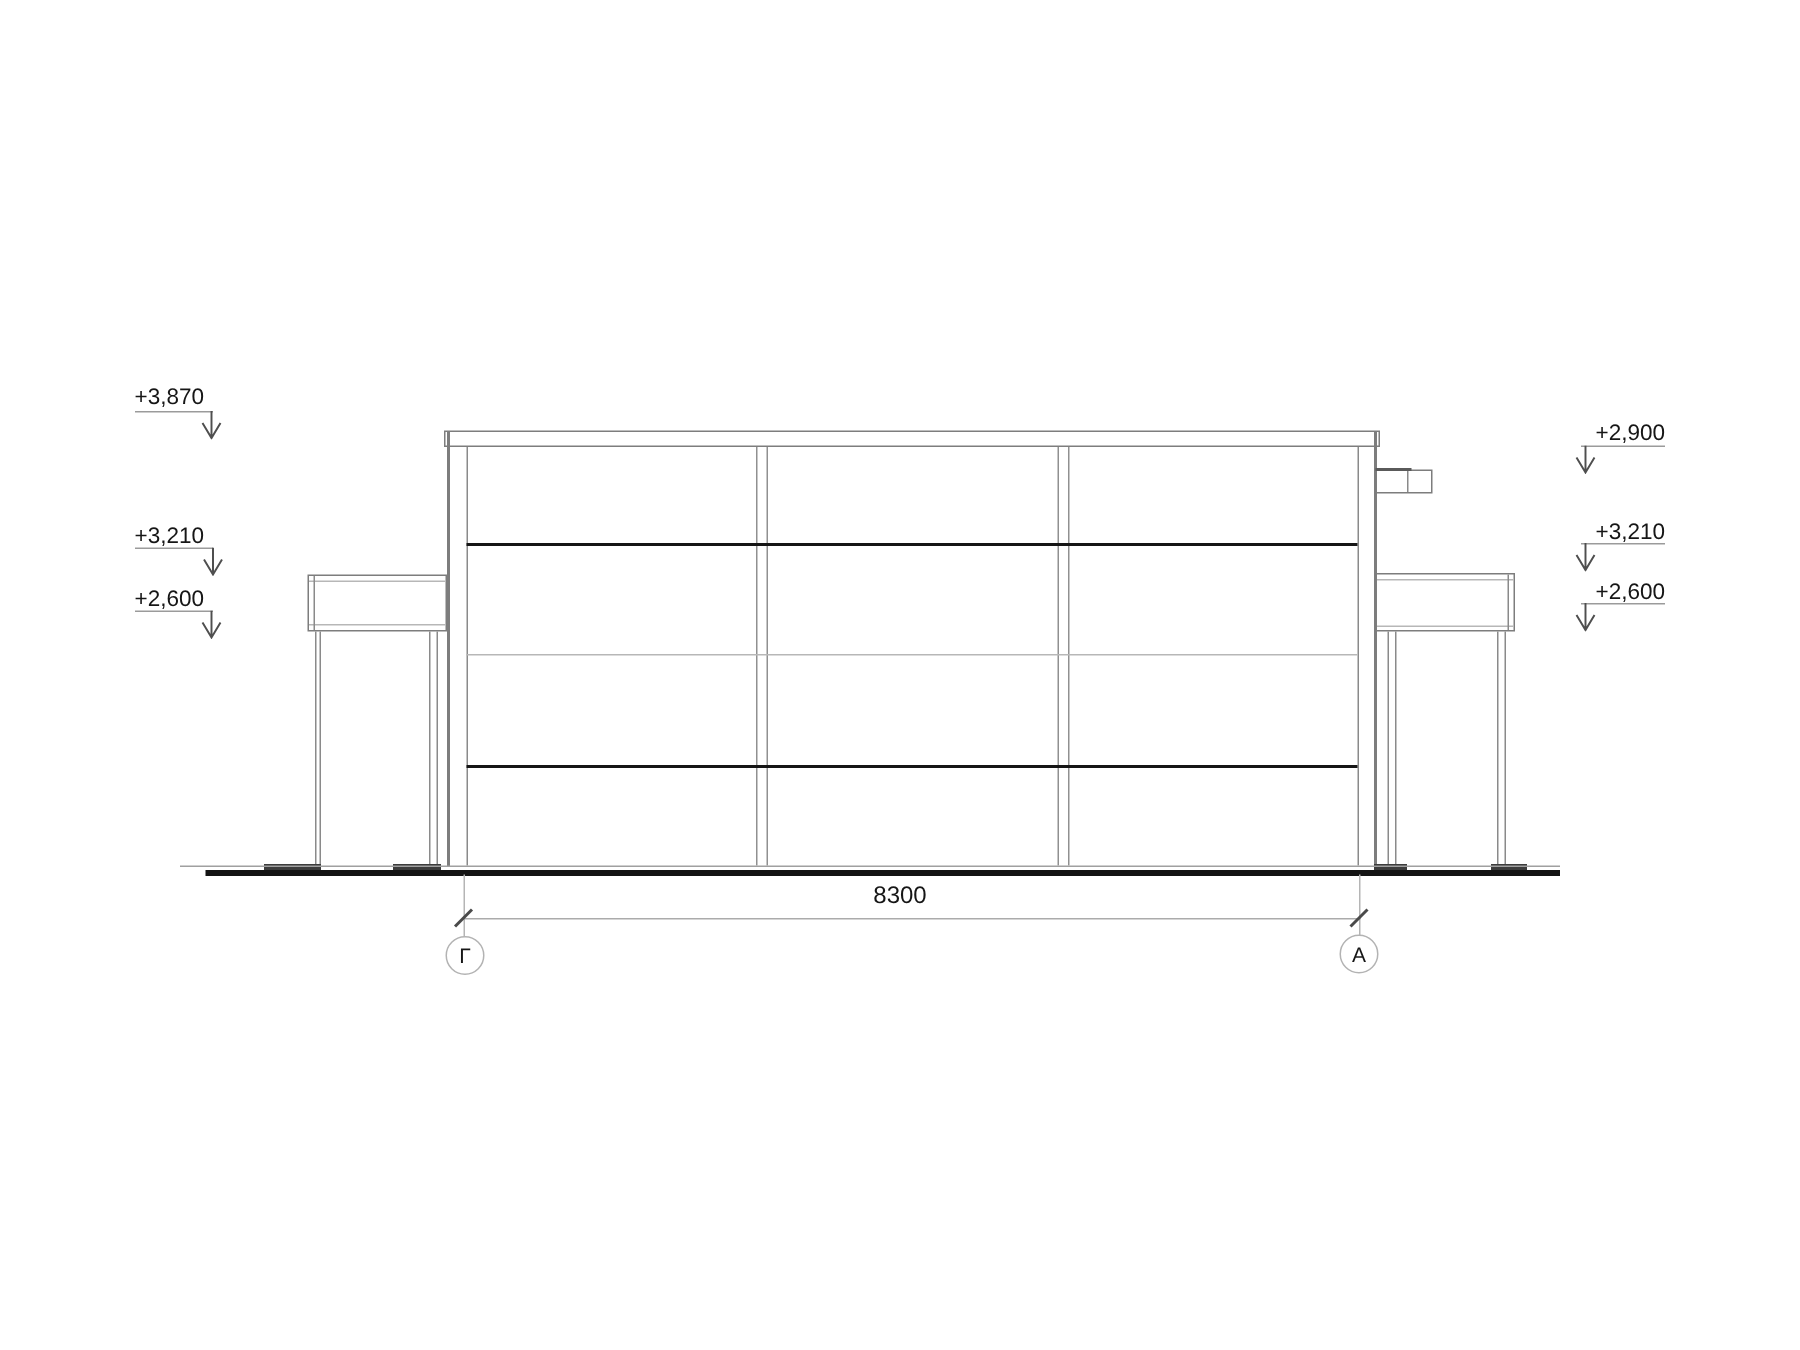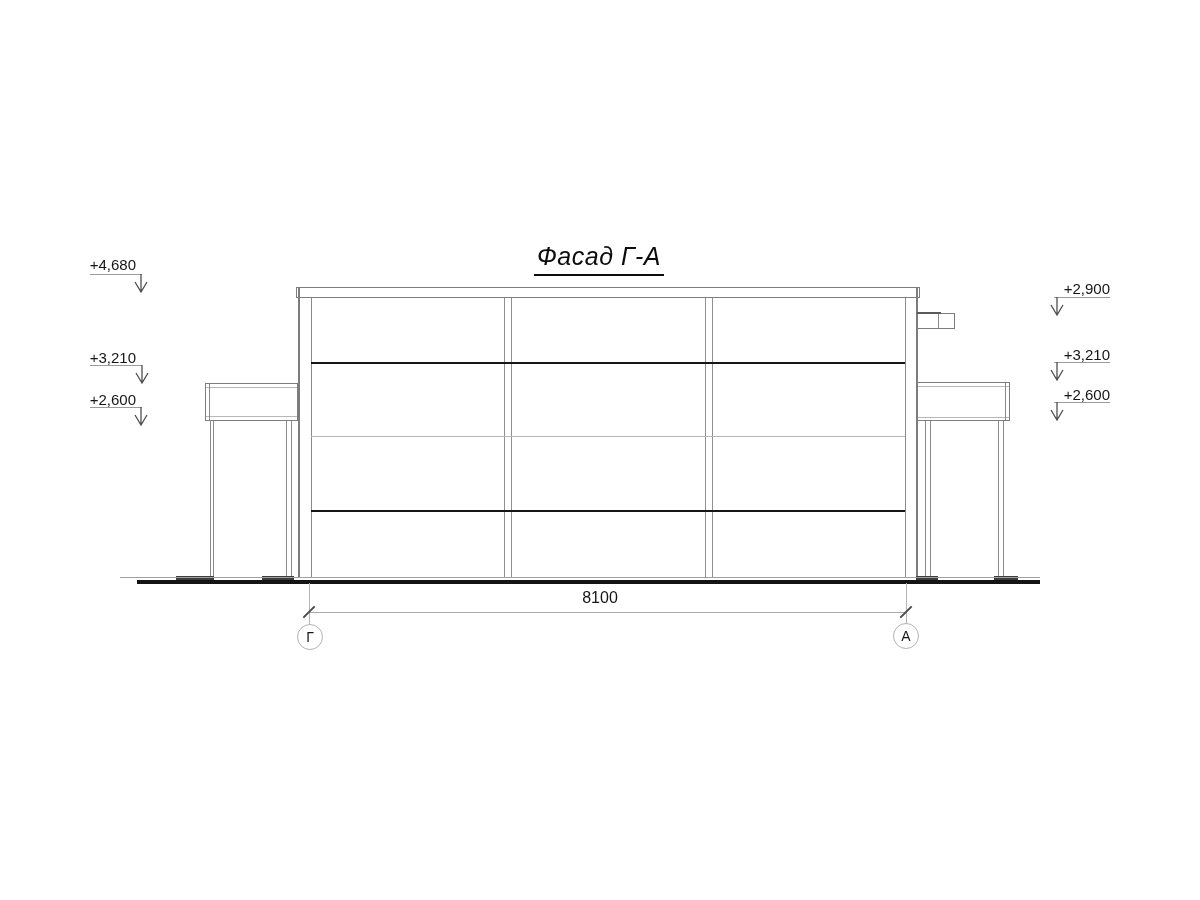--- a/index.html
+++ b/index.html
@@ -33,21 +33,20 @@
     position:absolute;width:26px;height:26px;border:1px solid #b3b3b3;border-radius:50%;
     display:flex;align-items:center;justify-content:center;font-size:14px;color:#161616;
     box-sizing:border-box;background:#ffffff;
   }
 </style>
 </head>
 <body>
 
 <div class="canvas">
 
-  <div class="title">Фасад Г-А</div>
 
   <div class="rect" style="left:296px;top:287px;width:624px;height:11px;"></div>
 
   <div class="abs" style="left:298px;top:288px;width:2px;height:290px;background:#7d7d7d;"></div>
   <div class="vline" style="left:311px;top:298px;height:279px;"></div>
   <div class="vline" style="left:905px;top:298px;height:279px;"></div>
   <div class="abs" style="left:916px;top:288px;width:2px;height:290px;background:#7d7d7d;"></div>
 
   <div class="dblv" style="left:504px;top:298px;width:8px;height:279px;"></div>
   <div class="dblv" style="left:705px;top:298px;width:8px;height:279px;"></div>
@@ -74,21 +73,21 @@
   <div class="hline light" style="left:918px;top:417px;width:91px;"></div>
   <div class="vline" style="left:1005px;top:383px;height:37px;"></div>
   <div class="leg" style="left:925px;top:421px;width:6px;height:156px;"></div>
   <div class="leg" style="left:998px;top:421px;width:6px;height:156px;"></div>
   <div class="plate" style="left:916px;top:576px;width:22px;height:4px;"></div>
   <div class="plate" style="left:994px;top:576px;width:24px;height:4px;"></div>
 
   <div class="hline" style="left:120px;top:577px;width:920px;background:#a0a0a0;"></div>
   <div class="abs" style="left:137px;top:580px;width:903px;height:4px;background:#141414;"></div>
 
-  <div class="elev-text right-align" style="left:86px;top:256px;width:50px;">+4,680</div>
+  <div class="elev-text right-align" style="left:86px;top:256px;width:50px;">+3,870</div>
   <div class="elev-underline" style="left:90px;top:274px;width:52px;"></div>
   <svg class="elev-arrow" style="left:133px;top:274px;" width="16" height="19" viewBox="0 0 16 19">
       <path d="M8 0 L8 18 M2 8 L8 18 L14 8" fill="none" stroke="#4f4f4f" stroke-width="1.3"></path>
     </svg>
 
   <div class="elev-text right-align" style="left:86px;top:349px;width:50px;">+3,210</div>
   <div class="elev-underline" style="left:90px;top:365px;width:52px;"></div>
   <svg class="elev-arrow" style="left:134px;top:365px;" width="16" height="19" viewBox="0 0 16 19">
       <path d="M8 0 L8 18 M2 8 L8 18 L14 8" fill="none" stroke="#4f4f4f" stroke-width="1.3"></path>
     </svg>
@@ -115,21 +114,21 @@
   <div class="elev-underline" style="left:1054px;top:402px;width:56px;"></div>
   <svg class="elev-arrow" style="left:1049px;top:402px;" width="16" height="19" viewBox="0 0 16 19">
       <path d="M8 0 L8 18 M2 8 L8 18 L14 8" fill="none" stroke="#4f4f4f" stroke-width="1.3"></path>
     </svg>
 
   <div class="ext-line" style="left:309px;top:583px;height:43px;"></div>
   <div class="ext-line" style="left:906px;top:583px;height:42px;"></div>
   <div class="dim-line" style="left:309px;top:612px;width:598px;"></div>
   <div class="tick" style="left:301px;top:611px;"></div>
   <div class="tick" style="left:898px;top:611px;"></div>
-  <div class="dim-text" style="left:568px;top:589px;width:64px;">8100</div>
+  <div class="dim-text" style="left:568px;top:589px;width:64px;">8300</div>
 
   <div class="axis-circle" style="left:297px;top:624px;">
     <span>Г</span>
   </div>
   <div class="axis-circle" style="left:893px;top:623px;">
     <span>А</span>
   </div>
 
 </div>
 

